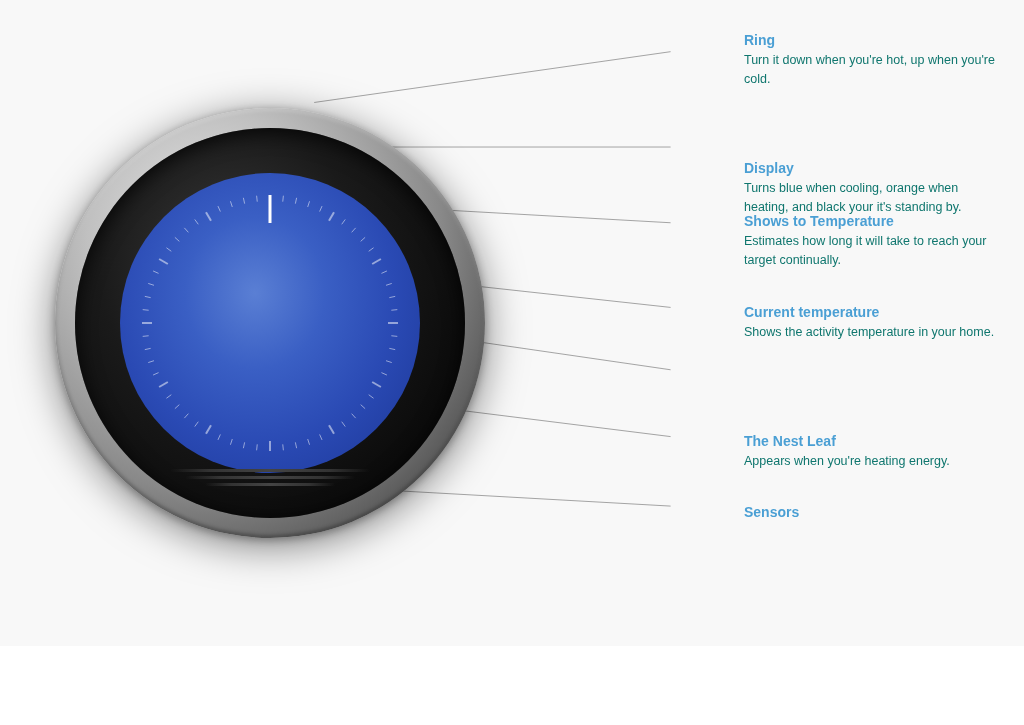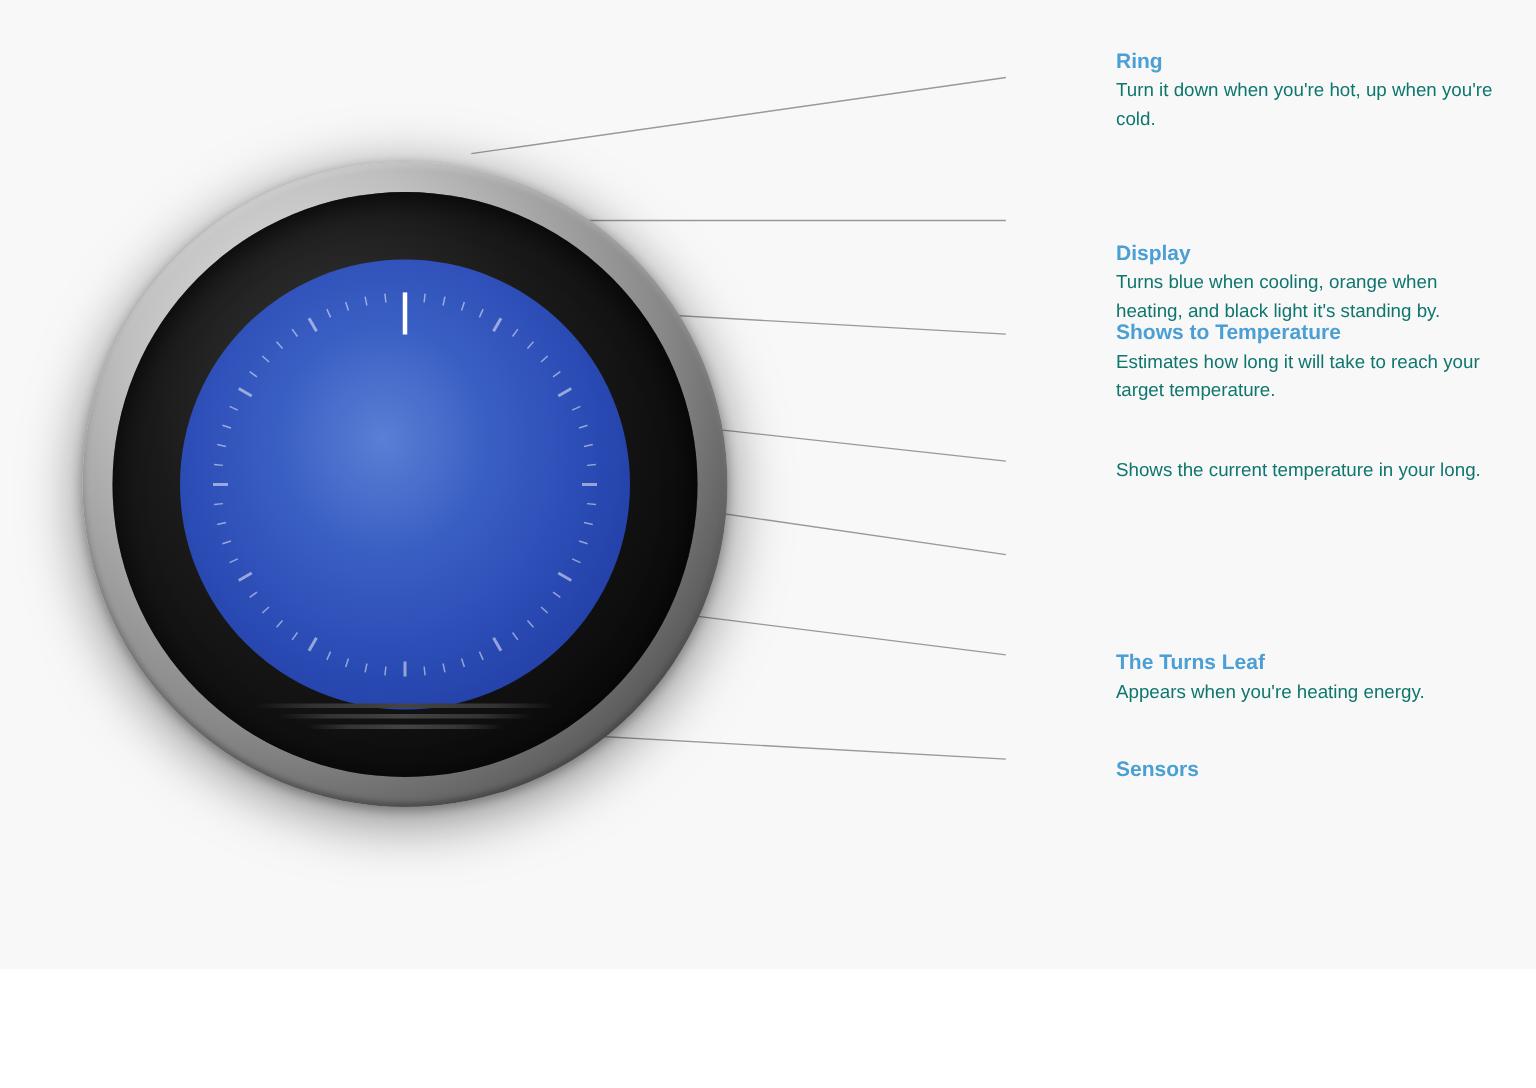--- a/index.html
+++ b/index.html
@@ -323,31 +323,32 @@
 
   </div>
 
   <div class="annotations" id="annotations-container">
   <div class="annotation" style="top: 5%;">
         <div class="annotation-title">Ring</div>
         <div class="annotation-desc">Turn it down when you're hot, up when you're cold.</div>
       </div>
       <div class="annotation" style="top: 18%; margin-top: 44px;">
         <div class="annotation-title">Display</div>
-        <div class="annotation-desc">Turns blue when cooling, orange when heating, and black light it's standing by.</div>
+        <div class="annotation-desc">Turns blue when cooling, orange when heating, and black your it's standing by.</div>
       </div>
       <div class="annotation" style="top: 33%;">
         <div class="annotation-title">Shows to Temperature</div>
-        <div class="annotation-desc">Estimates how long it will take to reach your target temperature.</div>
+        <div class="annotation-desc">Estimates how long it will take to reach your target continually.</div>
       </div>
       <div class="annotation" style="top: 47%;">
-        <div class="annotation-desc">Shows the current temperature in your long.</div>
+        <div class="annotation-title">Current temperature</div>
+        <div class="annotation-desc">Shows the activity temperature in your home.</div>
       </div>
       <div class="annotation" style="top: 67%;">
-        <div class="annotation-title">The Turns Leaf</div>
+        <div class="annotation-title">The Nest Leaf</div>
         <div class="annotation-desc">Appears when you're heating energy.</div>
       </div>
       <div class="annotation" style="top: 78%;">
         <div class="annotation-title">Sensors</div>
       </div>
     </div>
 
 </div>
 
 </body></html>

